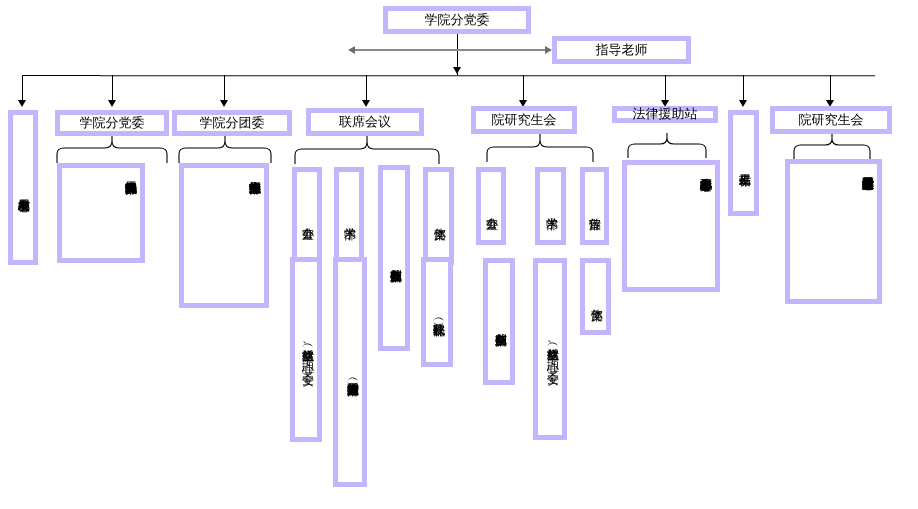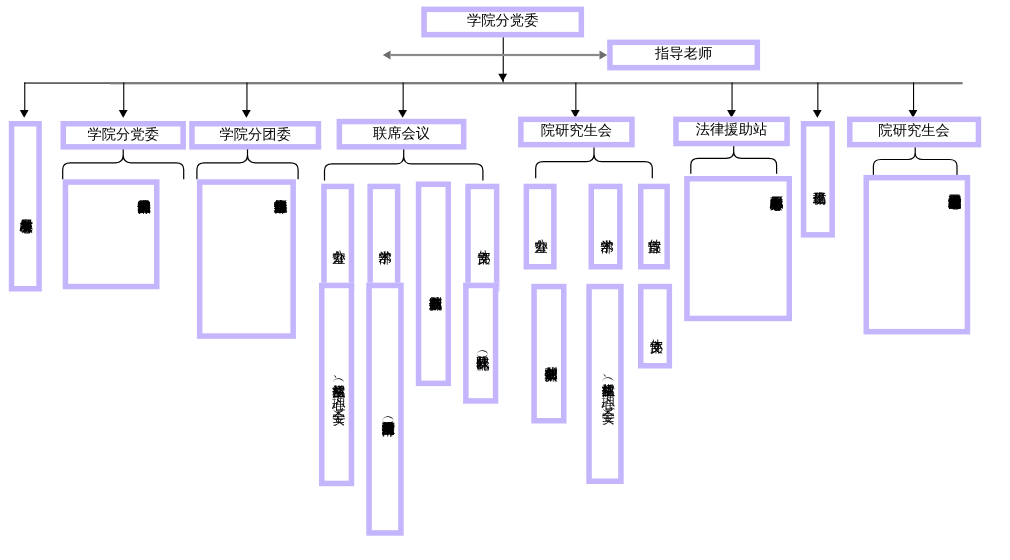--- a/index.html
+++ b/index.html
@@ -197,21 +197,21 @@
   <div class="box v single" style="left:483px;top:258px;width:32px;height:127px;">
     <span class="col">实践与创新创业部</span>
   </div>
   <div class="box v single" style="left:533px;top:258px;width:34px;height:182px;">
     <span class="col">权益部（生活、心理、安全）</span>
   </div>
   <div class="box v single" style="left:580px;top:258px;width:31px;height:77px;">
     <span class="col">文体部</span>
   </div>
 
-  <div class="box h" style="left:612px;top:106px;width:106px;height:27px;">
+  <div class="box h" style="left:612px;top:106px;width:106px;height:17px;">
     <span>法律援助站</span>
   </div>
   <div class="brace" style="left:626px;top:133px;">
     <svg width="82" height="25" viewBox="0 0 82 25">
       <path d="M2,25 L2,17 Q2,11 9,11 L34,11 Q41,11 41,5 L41,0 L41,5 Q41,11 48,11 L73,11 Q80,11 80,17 L80,25" fill="none" stroke="#000" stroke-width="1.1"></path>
     </svg>
   </div>
   <div class="box v" style="left:622px;top:160px;width:98px;height:132px;">
     <span class="col">志愿者服务中心</span>
     <span class="col">办案中心</span>

